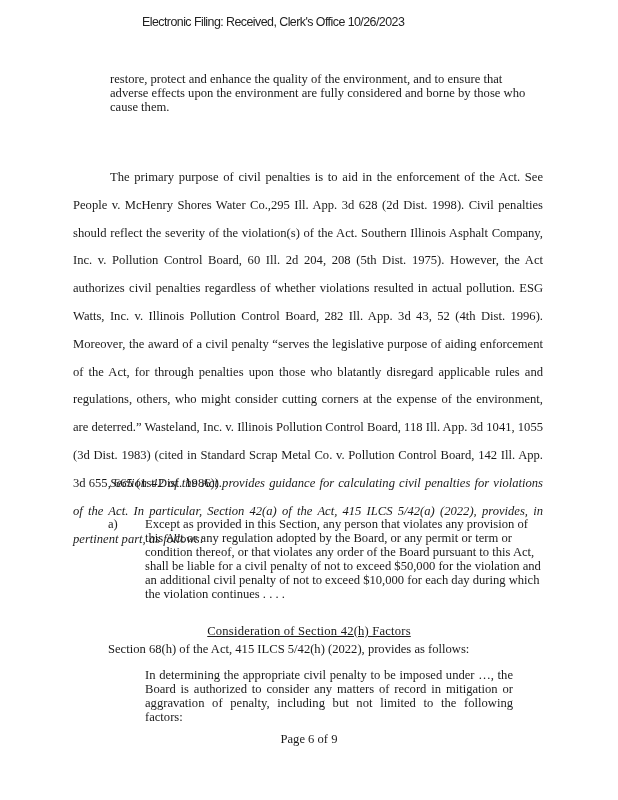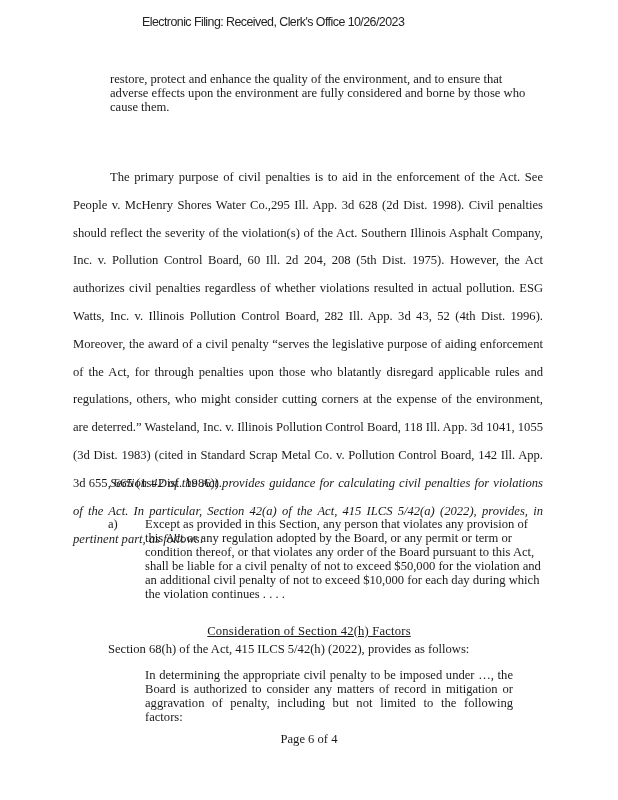--- a/index.html
+++ b/index.html
@@ -55,13 +55,13 @@
   <span class="marker">a)</span>
   <div class="body">Except as provided in this Section, any person that violates any provision of this Act or any regulation adopted by the Board, or any permit or term or condition thereof, or that violates any order of the Board pursuant to this Act, shall be liable for a civil penalty of not to exceed $50,000 for the violation and an additional civil penalty of not to exceed $10,000 for each day during which the violation continues . . . .</div>
 </div>
 
 <div class="heading"><span>Consideration of Section 42(h) Factors</span></div>
 
 <div class="p3">Section 68(h) of the Act, 415 ILCS 5/42(h) (2022), provides as follows:</div>
 
 <div class="quote">In determining the appropriate civil penalty to be imposed under …, the Board is authorized to consider any matters of record in mitigation or aggravation of penalty, including but not limited to the following factors:</div>
 
-<div class="page-num">Page 6 of 4</div>
+<div class="page-num">Page 6 of 9</div>
 
 </body></html>

